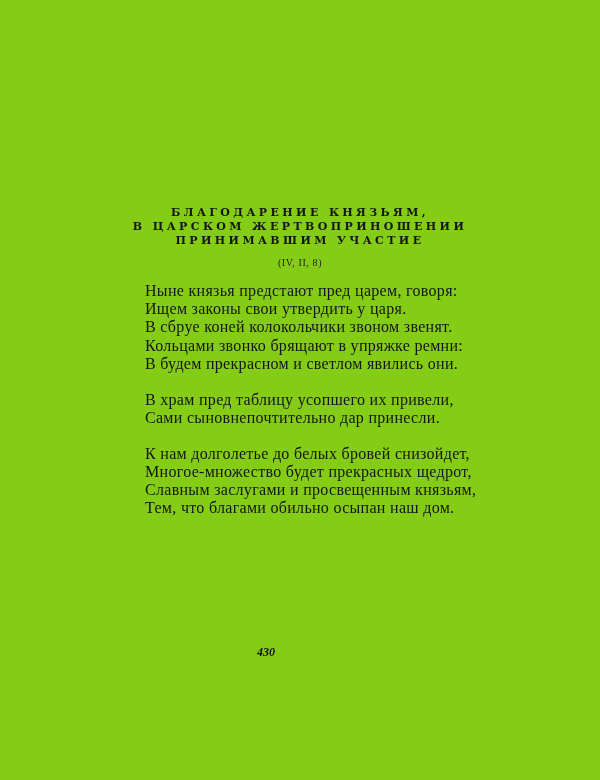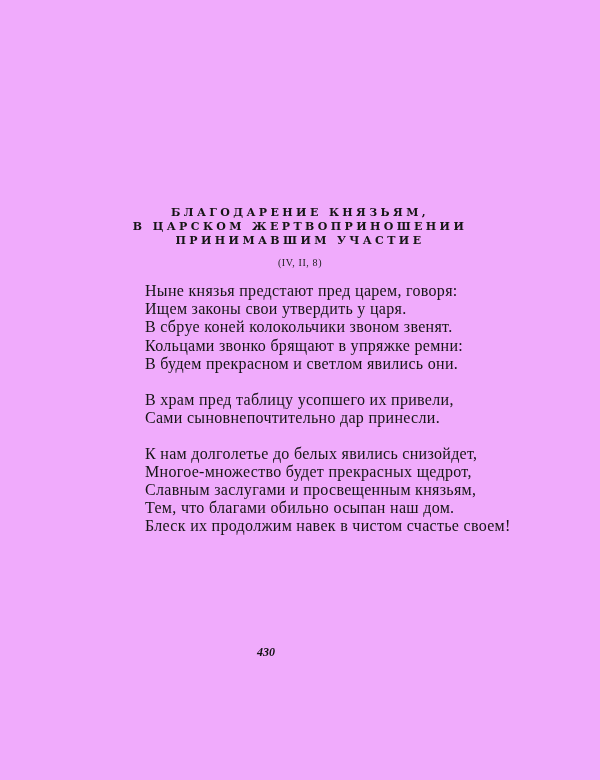--- a/index.html
+++ b/index.html
@@ -1,17 +1,17 @@
 <!DOCTYPE html>
 <html><head>
 <meta charset="utf-8">
 <style>
   html, body { margin: 0; padding: 0; background: #ffffff; }
   body { width: 600px; height: 780px; position: relative; overflow: hidden; }
-  .page { position: absolute; left: 0; top: 0; width: 600px; height: 780px; background: #f0abfc; color: #111; }
+  .page { position: absolute; left: 0; top: 0; width: 600px; height: 780px; background: #84cc16; color: #111; }
   .heading { position: absolute; left: 0; top: 206px; width: 600px; text-align: center;
     font-family: "DejaVu Serif", serif; font-weight: bold; font-size: 11px; letter-spacing: 3.4px; line-height: 14px; color: #151515; }
   .heading div { white-space: nowrap; }
   .source { position: absolute; left: 0; top: 257px; width: 600px; text-align: center;
     font-family: "Liberation Serif", serif; font-size: 10px; letter-spacing: 0.6px; color: #222; }
   .poem { position: absolute; left: 145px; top: 282px; width: 330px;
     font-family: "Liberation Serif", serif; font-size: 16px; line-height: 18.2px; color: #151515; letter-spacing: 0.3px; }
   .stanza { margin-bottom: 17.6px; }
   .line { white-space: nowrap; }
   .page-number { position: absolute; left: 0; top: 645px; width: 532px; text-align: center;
@@ -35,22 +35,21 @@
       <div class="line">Ищем законы свои утвердить у царя.</div>
       <div class="line">В сбруе коней колокольчики звоном звенят.</div>
       <div class="line">Кольцами звонко брящают в упряжке ремни:</div>
       <div class="line">В будем прекрасном и светлом явились они.</div>
     </div>
     <div class="stanza">
       <div class="line">В храм пред таблицу усопшего их привели,</div>
       <div class="line">Сами сыновнепочтительно дар принесли.</div>
     </div>
     <div class="stanza">
-      <div class="line">К нам долголетье до белых явились снизойдет,</div>
+      <div class="line">К нам долголетье до белых бровей снизойдет,</div>
       <div class="line">Многое-множество будет прекрасных щедрот,</div>
       <div class="line">Славным заслугами и просвещенным князьям,</div>
       <div class="line">Тем, что благами обильно осыпан наш дом.</div>
-      <div class="line">Блеск их продолжим навек в чистом счастье своем!</div>
     </div>
   </div>
 
   <div class="page-number">430</div>
 </div>
 
 </body></html>

